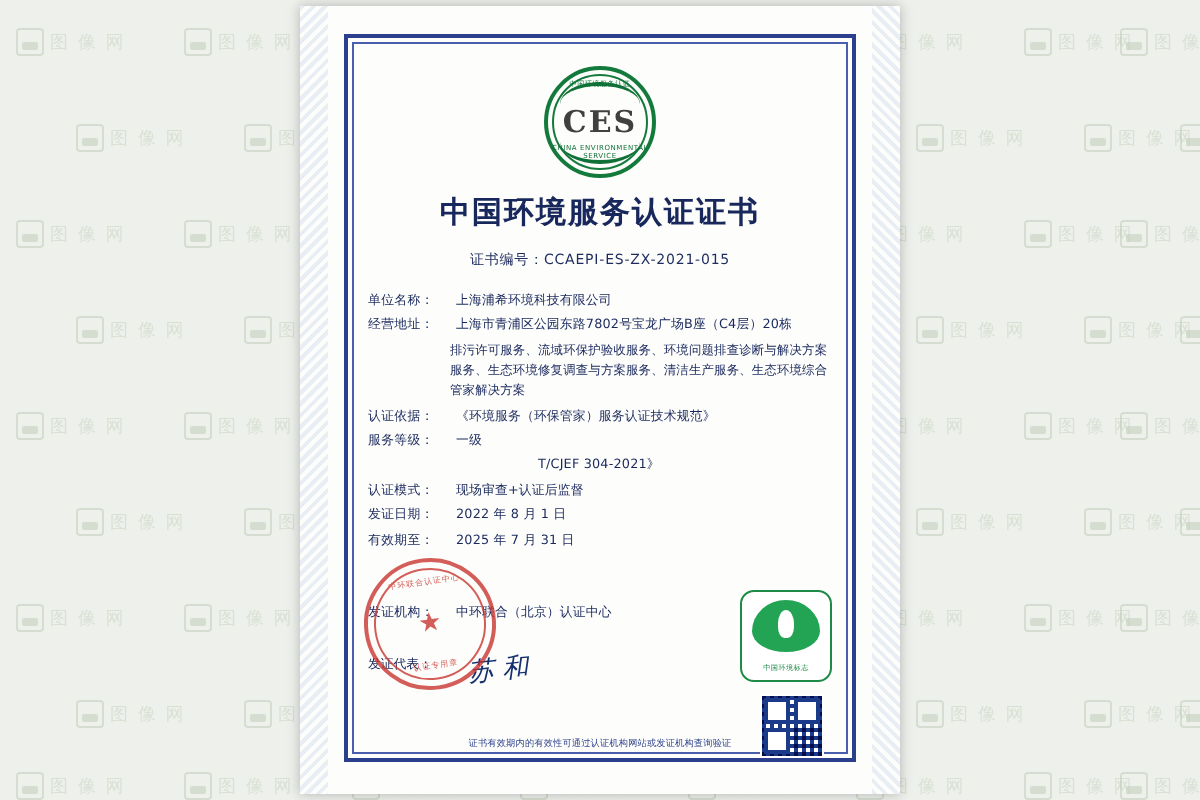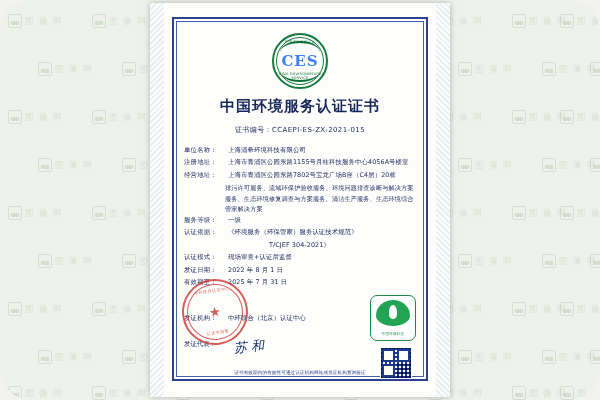--- a/index.html
+++ b/index.html
@@ -6,21 +6,20 @@
   body{
     width:600px;height:400px;overflow:hidden;
     background:#f2f3f0;
     font-family:"DejaVu Sans","Liberation Sans",sans-serif;
     position:relative;
   }
   
   #wm-layer{
     position:absolute;inset:0;overflow:hidden;z-index:0;
     background:#eef0ec;
-    border-radius:31px;
   }
   .wm{
     position:absolute;
     color:#c9d6c2;
     opacity:.55;
     font-size:9px;
     letter-spacing:1px;
     white-space:nowrap;
     font-family:"DejaVu Sans","Liberation Sans",sans-serif;
     display:flex;align-items:center;gap:3px;
@@ -77,21 +76,21 @@
     width:56px;height:56px;margin:4px auto 0;position:relative;
   }
   #emblem .ring{
     position:absolute;inset:0;border:2px solid #137a3c;border-radius:50%;
   }
   #emblem .ring2{
     position:absolute;inset:4px;border:1px solid #137a3c;border-radius:50%;
   }
   #emblem .ces{
     position:absolute;left:0;right:0;top:19px;text-align:center;
-    font-weight:bold;font-size:15px;color:#3b82f6;letter-spacing:1px;
+    font-weight:bold;font-size:15px;color:#404040;letter-spacing:1px;
     font-family:"DejaVu Serif","Liberation Serif",serif;
   }
   #emblem .arc-top{
     position:absolute;left:8px;right:8px;top:8px;height:9px;
     border-top:2px solid #0f7137;border-radius:50%/100% 100% 0 0;
   }
   #emblem .arc-bot{
     position:absolute;left:8px;right:8px;bottom:7px;height:9px;
     border-bottom:2px solid #0f7137;border-radius:50%/0 0 100% 100%;
   }
@@ -504,36 +503,32 @@
     <div id="cert-no">
       <span>证书编号：</span><span>CCAEPI-ES-ZX-2021-015</span>
     </div>
 
     <div class="rows">
       <div class="row">
         <div class="lbl">单位名称：</div>
         <div class="val">上海浦希环境科技有限公司</div>
       </div>
       <div class="row">
-        <div class="lbl">注册地址：</div>
-        <div class="val">上海市青浦区公园东路1155号月桂科技服务中心4056A号楼室</div>
-      </div>
-      <div class="row">
         <div class="lbl">经营地址：</div>
         <div class="val">上海市青浦区公园东路7802号宝龙广场B座（C4层）20栋</div>
       </div>
       <div class="sub indent">排污许可服务、流域环保护验收服务、环境问题排查诊断与解决方案服务、生态环境修复调查与方案服务、清洁生产服务、生态环境综合管家解决方案</div>
 
       <div class="row">
+        <div class="lbl">认证依据：</div>
+        <div class="val">《环境服务（环保管家）服务认证技术规范》</div>
+      </div>
+      <div class="row">
         <div class="lbl">服务等级：</div>
         <div class="val">一级</div>
-      </div>
-      <div class="row">
-        <div class="lbl">认证依据：</div>
-        <div class="val">《环境服务（环保管家）服务认证技术规范》</div>
       </div>
       <div class="row">
         <div class="lbl"></div>
         <div class="val indent">T/CJEF 304-2021》</div>
       </div>
       <div class="row">
         <div class="lbl">认证模式：</div>
         <div class="val">现场审查+认证后监督</div>
       </div>
       <div class="row">

